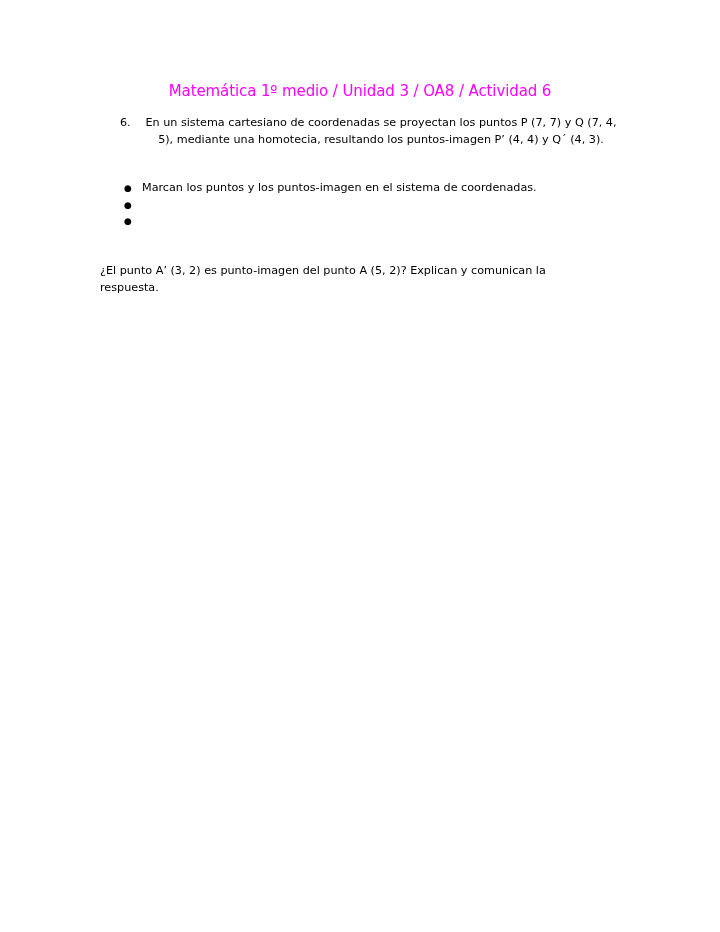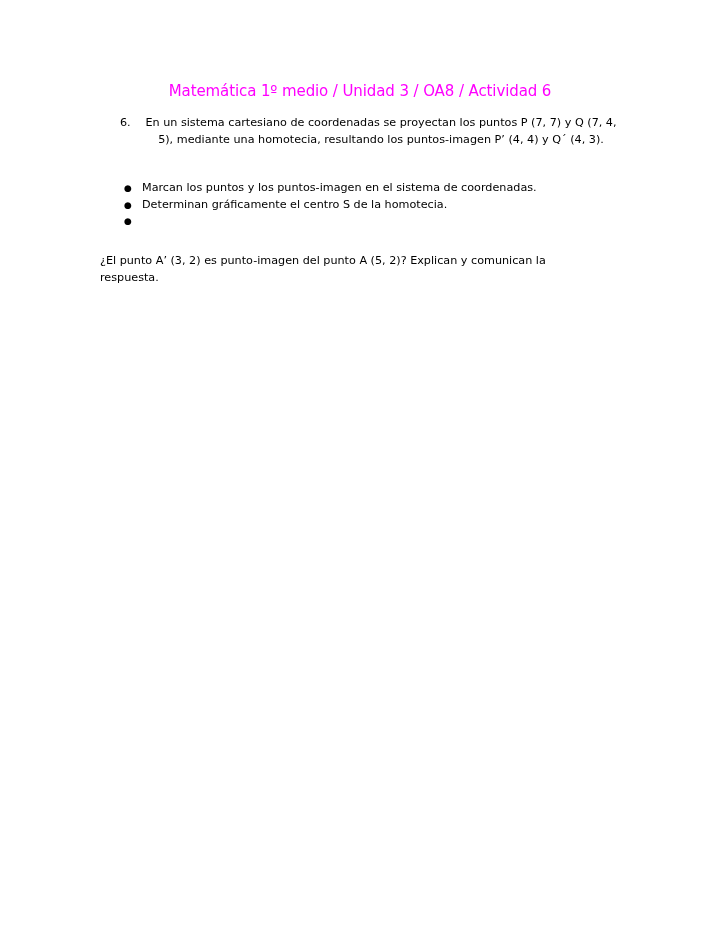--- a/index.html
+++ b/index.html
@@ -66,21 +66,21 @@
     }
     .bullets .dot {
       width: 22px;
       flex: 0 0 22px;
       padding-left: 4px;
       box-sizing: border-box;
       font-size: 9px;
     }
     .question {
       position: absolute;
-      top: 252px;
+      top: 262px;
       left: 100px;
       width: 490px;
       font-size: 11.2px;
       line-height: 17px;
     }
   </style>
 </head>
 <body>
 
 <div class="page">
@@ -91,21 +91,20 @@
     <span class="text">En un sistema cartesiano de coordenadas se proyectan  los puntos P (7, 7) y Q (7, 4, 5), mediante una homotecia, resultando los puntos-imagen P’ (4, 4) y Q´ (4, 3).</span>
   </div>
 
   <ul class="bullets">
     <li>
       <span class="dot">●</span>
       <span>Marcan los puntos y los puntos-imagen en el sistema de coordenadas.</span>
     </li>
     <li>
       <span class="dot">●</span>
-      <span>Determinan gráficamente el centro S de la homotecia.</span>
     </li>
     <li>
       <span class="dot">●</span>
     </li>
   </ul>
 
   <div class="question">¿El punto A’ (3, 2) es punto-imagen del punto A (5, 2)? Explican y comunican la respuesta.</div>
 </div>
 
 </body></html>

